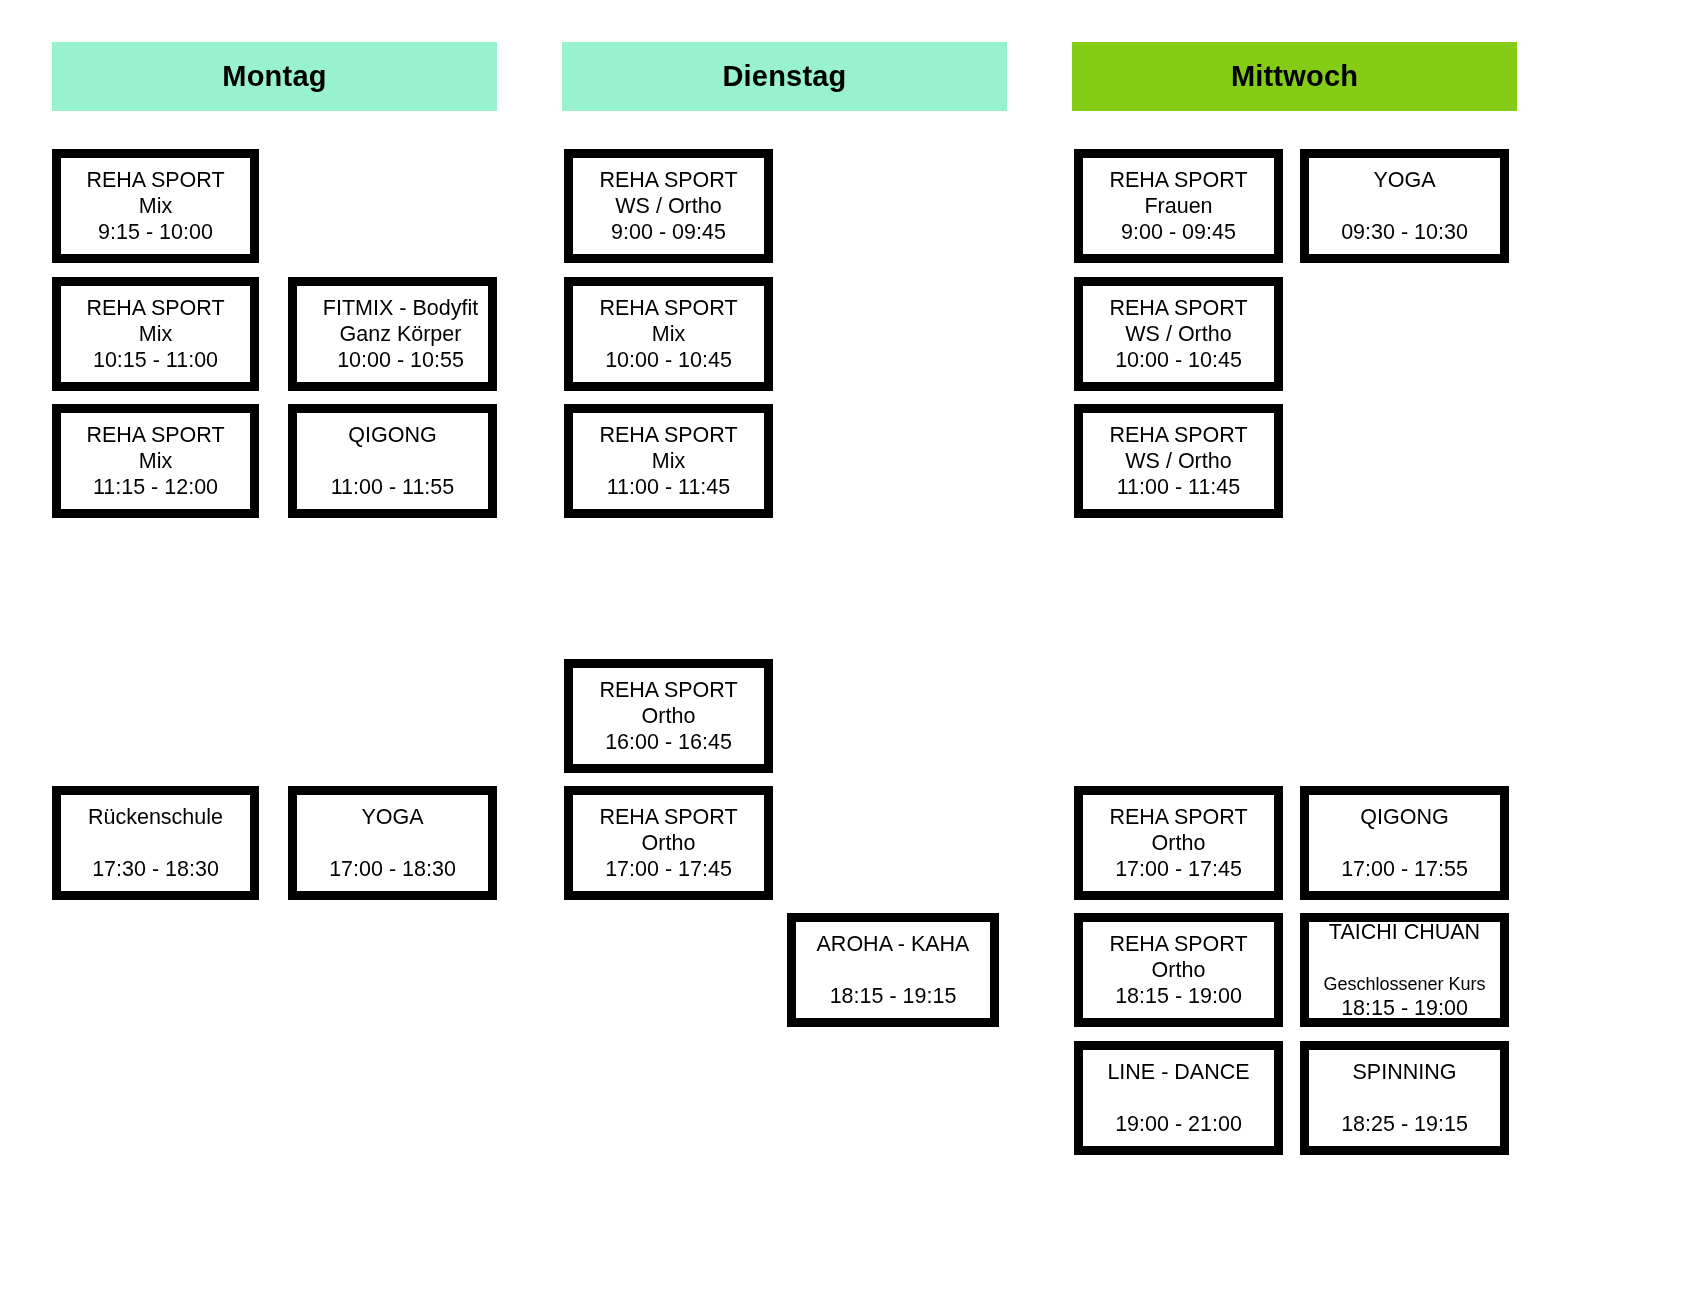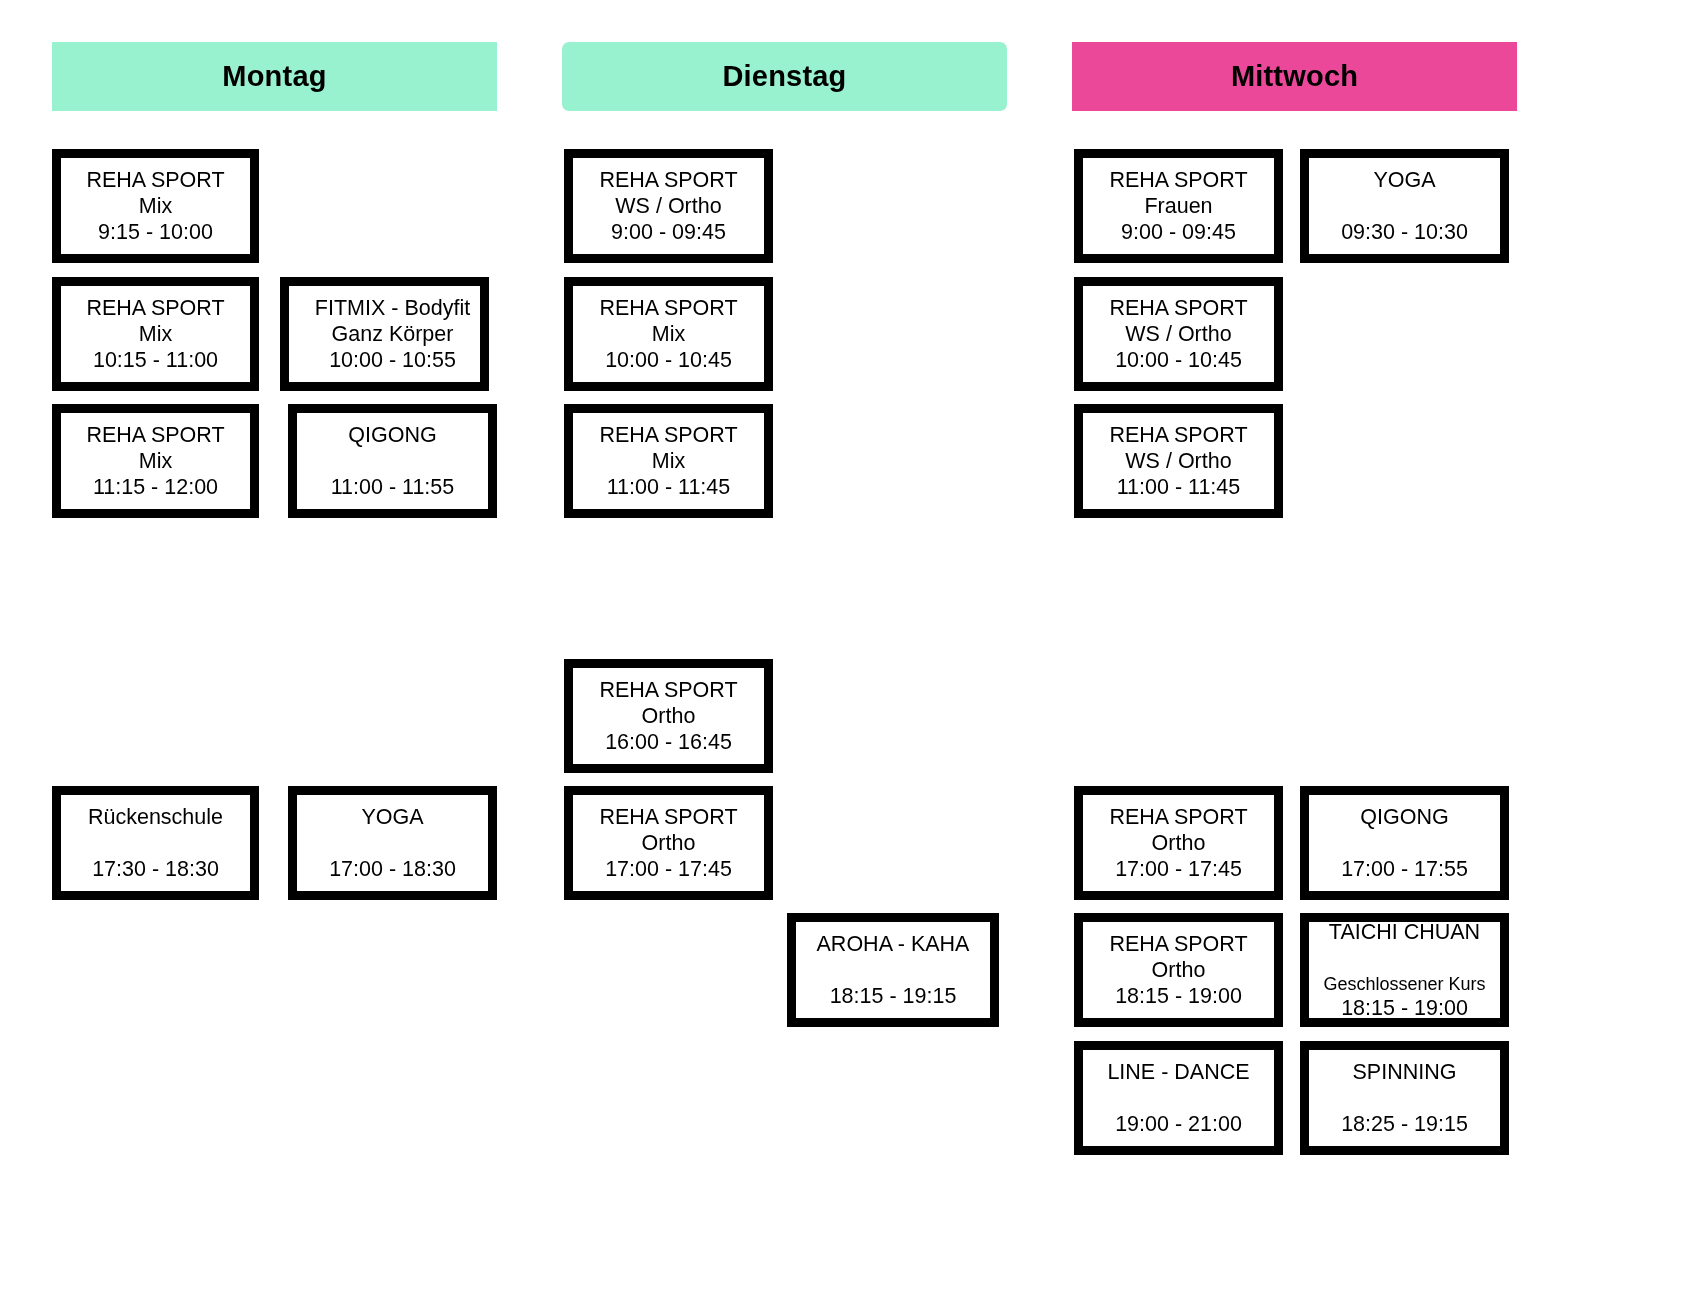--- a/index.html
+++ b/index.html
@@ -70,37 +70,37 @@
     height: 26px;
   }
 </style>
 </head>
 <body>
 
 <div id="schedule">
     <div class="day-header" style="left: 52px; top: 42px; width: 445px; height: 69px; background: rgb(153, 242, 207);">
       <span class="day-header-label">Montag</span>
     </div>
-    <div class="day-header" style="left: 562px; top: 42px; width: 445px; height: 69px; background: rgb(153, 242, 207); border-radius: 7px;">
+    <div class="day-header" style="left: 562px; top: 42px; width: 445px; height: 69px; background: rgb(153, 242, 207);">
       <span class="day-header-label">Dienstag</span>
     </div>
-    <div class="day-header" style="left: 1072px; top: 42px; width: 445px; height: 69px; background: #ec4899;">
+    <div class="day-header" style="left: 1072px; top: 42px; width: 445px; height: 69px; background: #84cc16;">
       <span class="day-header-label">Mittwoch</span>
     </div>
     <div class="course-card" style="left: 52px; top: 149px; width: 207px; height: 114px; border-color: rgb(0, 0, 0);">
       <span class="card-line title">REHA SPORT</span>
       <span class="card-line sub">Mix</span>
       <span class="card-line time">9:15 - 10:00</span>
     </div>
     <div class="course-card" style="left: 52px; top: 277px; width: 207px; height: 114px; border-color: rgb(0, 0, 0);">
       <span class="card-line title">REHA SPORT</span>
       <span class="card-line sub">Mix</span>
       <span class="card-line time">10:15 - 11:00</span>
     </div>
-    <div class="course-card" style="left: 280px; top: 277px; width: 209px; height: 114px; border-color: rgb(0, 0, 0); padding-left: 20px;">
+    <div class="course-card" style="left: 288px; top: 277px; width: 209px; height: 114px; border-color: rgb(0, 0, 0); padding-left: 20px;">
       <span class="card-line title">FITMIX - Bodyfit</span>
       <span class="card-line sub">Ganz Körper</span>
       <span class="card-line time">10:00 - 10:55</span>
     </div>
     <div class="course-card" style="left: 52px; top: 404px; width: 207px; height: 114px; border-color: rgb(0, 0, 0);">
       <span class="card-line title">REHA SPORT</span>
       <span class="card-line sub">Mix</span>
       <span class="card-line time">11:15 - 12:00</span>
     </div>
     <div class="course-card" style="left: 288px; top: 404px; width: 209px; height: 114px; border-color: rgb(0, 0, 0);">

